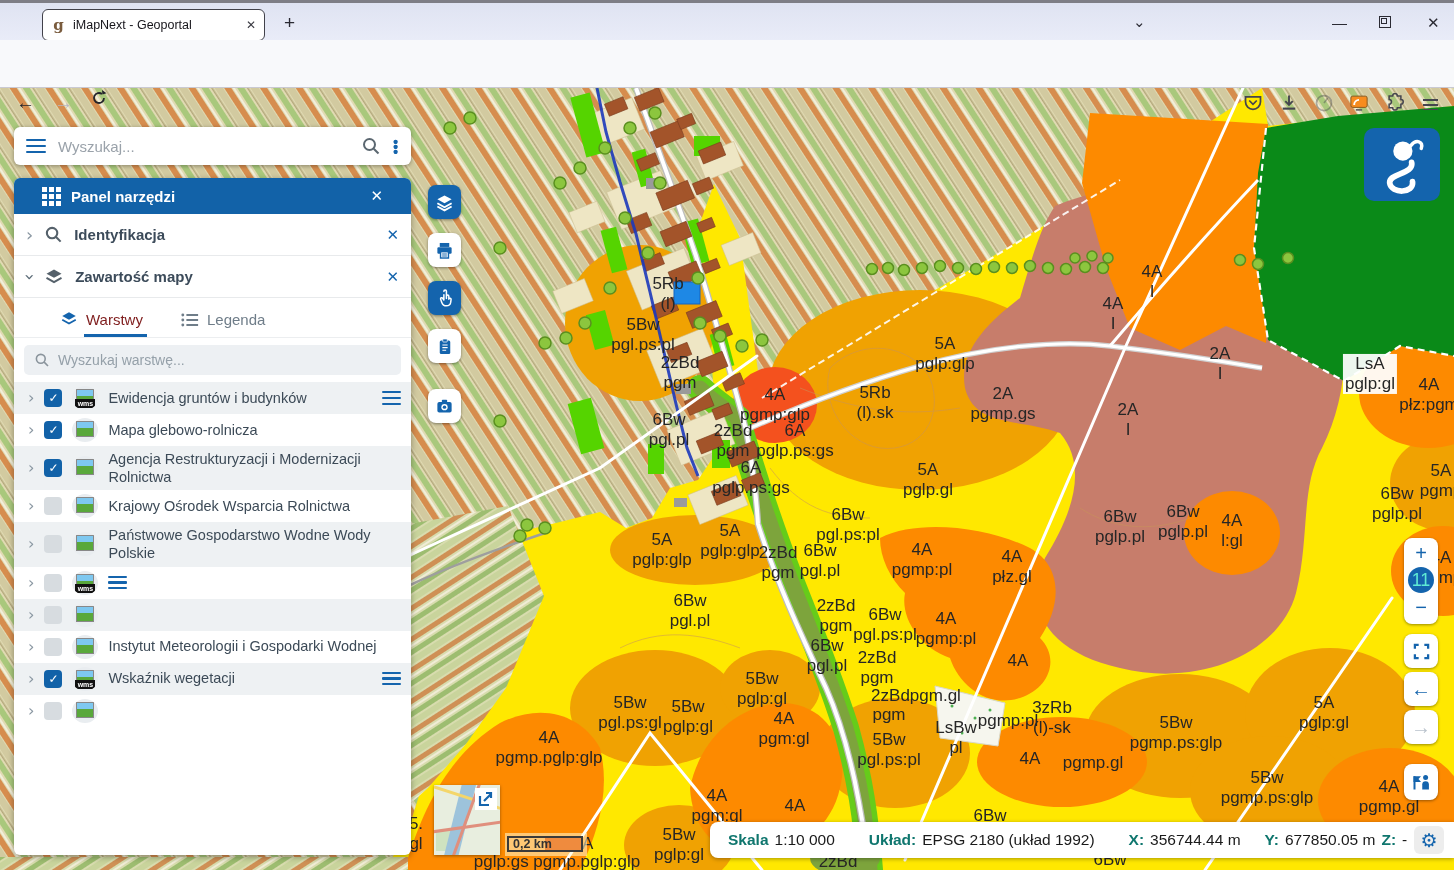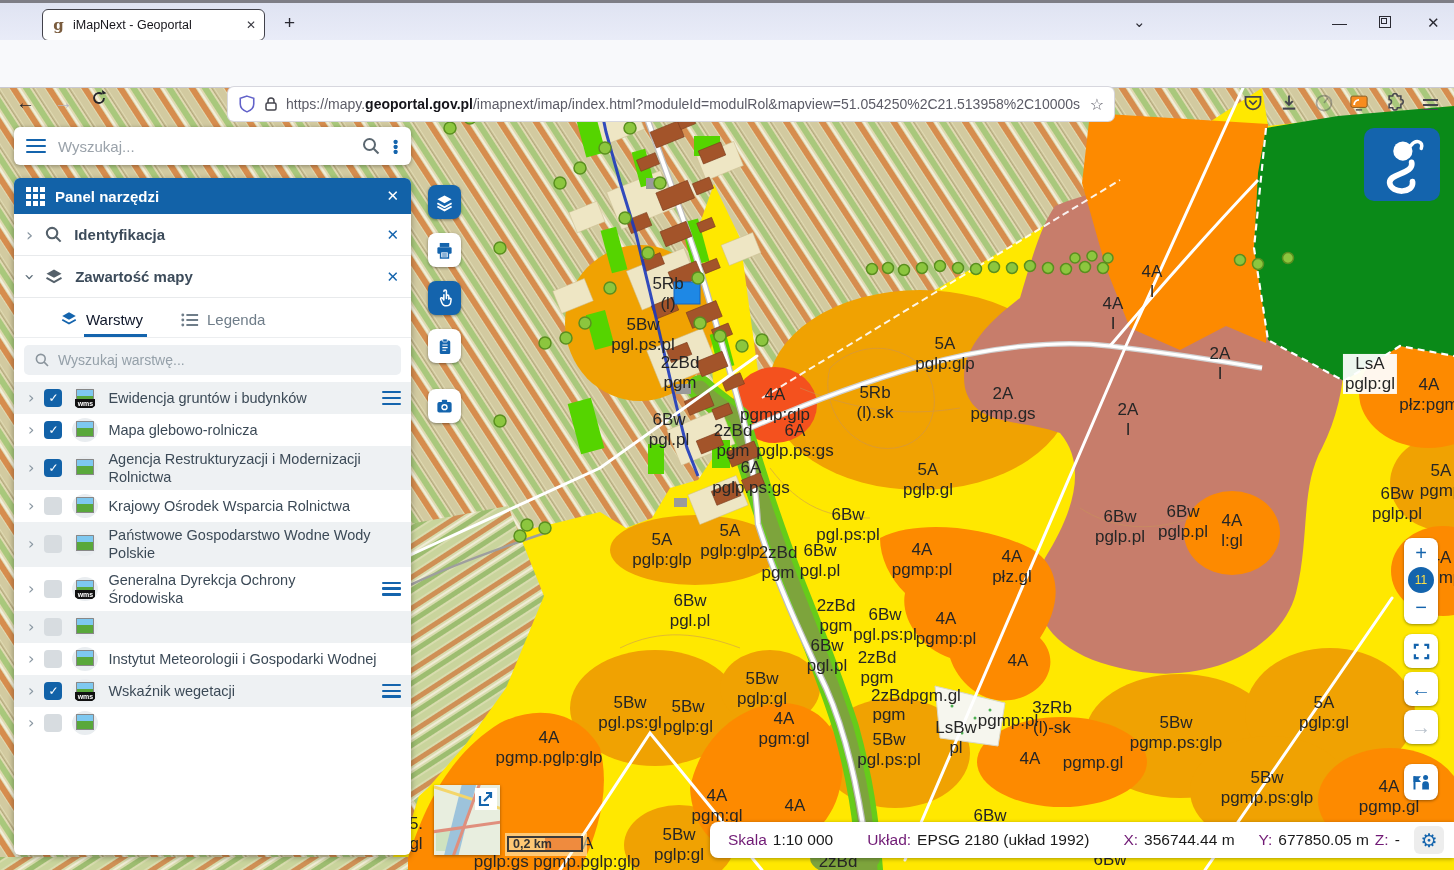--- a/index.html
+++ b/index.html
@@ -47,33 +47,33 @@
   
   .searchbar { position:absolute; left:14px; top:127px; width:397px; height:38px; background:#fff;
     border-radius:6px; box-shadow:0 1px 4px rgba(0,0,0,.35); display:flex; align-items:center; padding:0 12px; gap:12px; z-index:20; }
   .sb-burger span { display:block; width:20px; height:2.6px; background:#1464ad; margin:3.6px 0; border-radius:2px; }
   .searchbar input { flex:1; border:none; outline:none; font-size:15px; color:#333; font-family:"Liberation Sans",sans-serif; }
   .searchbar input::placeholder { color:#9aa2aa; }
   .sb-dots { color:#1464ad; font-weight:bold; font-size:15px; letter-spacing:0; line-height:5px; width:6px; }
 
   .panel { position:absolute; left:14px; top:178px; width:397px; height:677px; background:#fff;
     border-radius:6px; box-shadow:0 2px 6px rgba(0,0,0,.35); z-index:20; overflow:hidden; }
-  .phead { height:36px; background:#1262a8; color:#fff; display:flex; align-items:center; padding:0 12px; gap:10px; }
+  .phead { height:36px; background:#1262a8; color:#fff; display:flex; align-items:center; padding:0 28px; gap:10px; }
   .phead .grid { display:grid; grid-template-columns:repeat(3,5px); grid-gap:2px; }
   .phead .grid i { width:5px; height:5px; background:#fff; }
   .phead .ptitle { flex:1; font-size:15px; font-weight:bold; }
   .phead .px { font-size:15px; }
   .psection { height:42px; display:flex; align-items:center; padding:0 12px; gap:11px; border-bottom:1px solid #e8eaec; }
   .chev { color:#8a97a2; font-size:18px; line-height:1; font-family:"DejaVu Sans",sans-serif; }
   .chev.down { display:inline-block; transform:rotate(90deg); color:#5b6b77; }
   .ps-label { flex:1; font-size:15px; font-weight:bold; color:#3c4b5a; }
   .ps-x { color:#1464ad; font-size:15px; }
   .ptabs { height:40px; display:flex; align-items:flex-end; padding:0 0 0 46px; gap:38px; border-bottom:1px solid #eceef0; }
   .ptab { display:flex; align-items:center; gap:8px; font-size:15px; padding-bottom:9px; position:relative; color:#6f7d89; }
-  .ptab.active { color:#0f172a; }
+  .ptab.active { color:#7f1d1d; }
   .ptab.active:after { content:""; position:absolute; left:24px; right:-4px; bottom:0; height:3px; background:#1464ad; }
   .lsearch { margin:7px 10px; height:30px; background:#edf0f3; border-radius:5px; display:flex; align-items:center; padding:0 10px; gap:8px; }
   .lsearch input { flex:1; border:none; outline:none; background:transparent; font-size:14px; color:#444; font-family:"Liberation Sans",sans-serif; }
   .lsearch input::placeholder { color:#95a0a9; }
   .layerlist { }
   .lrow { display:flex; align-items:center; padding:4px 10px 4px 14px; gap:10px; min-height:31px; }
   .lrow.alt { background:#eef1f3; }
   .cb { width:18px; height:18px; border-radius:4px; background:#d7dce0; flex:0 0 18px; color:#fff;
     font-size:12px; line-height:18px; text-align:center; }
   .cb.on { background:#1262a8; }
@@ -90,22 +90,22 @@
     box-shadow:0 1px 3px rgba(0,0,0,.4); display:flex; align-items:center; justify-content:center; z-index:15; }
   .mapbtn.active { background:#1464ad; }
 
   .logo { position:absolute; left:1364px; top:128px; width:76px; height:73px; background:#1464ad;
     border-radius:10px; z-index:15; display:flex; align-items:center; justify-content:center; }
 
   .rctrl { position:absolute; left:1404px; width:34px; background:#fff; border-radius:8px;
     box-shadow:0 1px 3px rgba(0,0,0,.4); z-index:15; text-align:center; }
   .zoomwrap { top:538px; padding:3px 0 5px; }
   .zplus,.zminus { font-size:20px; color:#1464ad; line-height:24px; }
-  .zbadge { width:26px; height:26px; margin:2px auto; background:#1464ad; border-radius:50%; color:#fde047;
-    font-size:12px; line-height:26px; }
+  .zbadge { width:26px; height:26px; margin:2px auto; background:#1464ad; border-radius:50%; color:#5eead4;
+    font-size:18px; line-height:26px; }
   .sq { height:34px; display:flex; align-items:center; justify-content:center; }
   .fs { top:634px; } .bk { top:672px; } .fw { top:710px; } .fb { top:764px; height:36px; }
   .arrow { font-size:20px; color:#1464ad; }
   .arrow.dis { color:#b9c2cc; }
 
   .minimap { position:absolute; left:434px; top:785px; width:66px; height:70px; background:#e8eedf;
     box-shadow:0 1px 3px rgba(0,0,0,.4); z-index:12; overflow:hidden; }
   .mm-river { position:absolute; left:18px; top:-8px; width:14px; height:95px; background:#9dc3db; transform:rotate(14deg); }
   .mm-road-y { position:absolute; left:-4px; top:12px; width:80px; height:3px; background:#f4d66a; transform:rotate(18deg); }
   .mm-road-r { position:absolute; left:-6px; top:40px; width:85px; height:3px; background:#e08f7d; transform:rotate(-8deg); }
@@ -117,21 +117,21 @@
   .scalebar { position:absolute; left:505px; top:833px; width:82px; height:23px; z-index:12;
     background:rgba(255,252,214,.55); }
   .scalebar .bar { position:absolute; left:2px; top:3px; width:76px; height:16px; border:2px solid #3a3a3a; display:flex; }
   .scalebar .seg1 { flex:1; }
   .scalebar .seg2 { flex:1; background:#ef8b3e; }
   .scalebar .txt { position:absolute; left:8px; top:4px; font-size:12.5px; font-weight:bold; color:#333; }
 
   .statusbar { position:absolute; left:710px; top:822px; width:744px; height:36px; background:#fff;
     border-radius:8px 0 0 8px; box-shadow:0 1px 4px rgba(0,0,0,.35); z-index:30;
     display:flex; align-items:center; padding:0 10px 0 18px; gap:6px; font-size:15.5px; color:#1a1a1a; }
-  .statusbar b { font-weight:normal; color:#701a75; }
+  .statusbar b { font-weight:bold; color:#0f766e; }
   .statusbar .gap { width:22px; }
   .gearbtn { margin-left:auto; width:30px; height:28px; background:#ededed; border-radius:6px;
     display:flex; align-items:center; justify-content:center; font-size:19px; color:#1464ad; }
 </style>
 </head>
 <body>
 
 <div class="screen">
 
   <div class="titlebar">
@@ -149,31 +149,20 @@
     <span class="winbtn win-close">✕</span>
   </div>
 
   <div class="navbar">
     <span class="navic nav-back">←</span>
     <span class="navic nav-fwd">→</span>
     <svg class="navic nav-reload" width="18" height="18" viewBox="0 0 18 18">
       <path d="M14,9 a5,5 0 1 1 -2,-4" stroke="#24242c" stroke-width="1.8" fill="none"></path>
       <path d="M12,1 L12.4,5.4 L16.5,4.2 Z" fill="#24242c"></path>
     </svg>
-    <div class="urlbar">
-      <svg width="18" height="18" viewBox="0 0 16 16">
-        <path d="M8,1 L14,3 V8 C14,11.5 11.2,13.8 8,15 C4.8,13.8 2,11.5 2,8 V3 Z" stroke="#6262c9" stroke-width="1.4" fill="none"></path>
-      </svg>
-      <svg width="14" height="16" viewBox="0 0 14 16">
-        <rect x="2" y="7" width="10" height="7" rx="1.5" stroke="#45454e" stroke-width="1.5" fill="none"></rect>
-        <path d="M4,7 V5 a3,3 0 0 1 6,0 V7" stroke="#45454e" stroke-width="1.5" fill="none"></path>
-      </svg>
-      <span class="url-text"><span>https://mapy.</span><b>geoportal.gov.pl</b><span>/imapnext/imap/index.html?moduleId=modulRol&amp;mapview=51.054250%2C21.513958%2C10000s</span></span>
-      <span class="url-star">☆</span>
-    </div>
     <svg class="chrome-ic" style="left:1243px" width="20" height="20" viewBox="0 0 16 16">
       <path d="M2,3 h12 v4 a6,6 0 0 1 -12,0 z" stroke="#45454e" stroke-width="1.4" fill="none" rx="2"></path>
       <path d="M5,6 L8,9 L11,6" stroke="#45454e" stroke-width="1.4" fill="none"></path>
     </svg>
     <svg class="chrome-ic" style="left:1279px" width="20" height="20" viewBox="0 0 16 16">
       <path d="M8,2 V9 M5,6.5 L8,9.5 L11,6.5" stroke="#45454e" stroke-width="1.5" fill="none"></path>
       <path d="M3,12.5 h10" stroke="#45454e" stroke-width="1.7"></path>
     </svg>
     <svg class="chrome-ic" style="left:1314px;opacity:.4" width="20" height="20" viewBox="0 0 16 16">
       <circle cx="8" cy="8" r="6" stroke="#45454e" stroke-width="1.4" fill="none"></circle>
@@ -773,21 +762,20 @@
           </span>
           <span class="ltext">Państwowe Gospodarstwo Wodne Wody Polskie</span>
         </div>
         <div class="lrow">
           <span class="chev">›</span>
           <span class="cb "></span>
           <span class="licon">
             <span class="thumb"></span>
             <i>wms</i>
           </span>
-          <span class="ltext">Generalna Dyrekcja Ochrony Środowiska</span>
           <span class="lmenu">
             <b></b>
             <b></b>
             <b></b>
           </span>
         </div>
         <div class="lrow alt">
           <span class="chev">›</span>
           <span class="cb "></span>
           <span class="licon">

